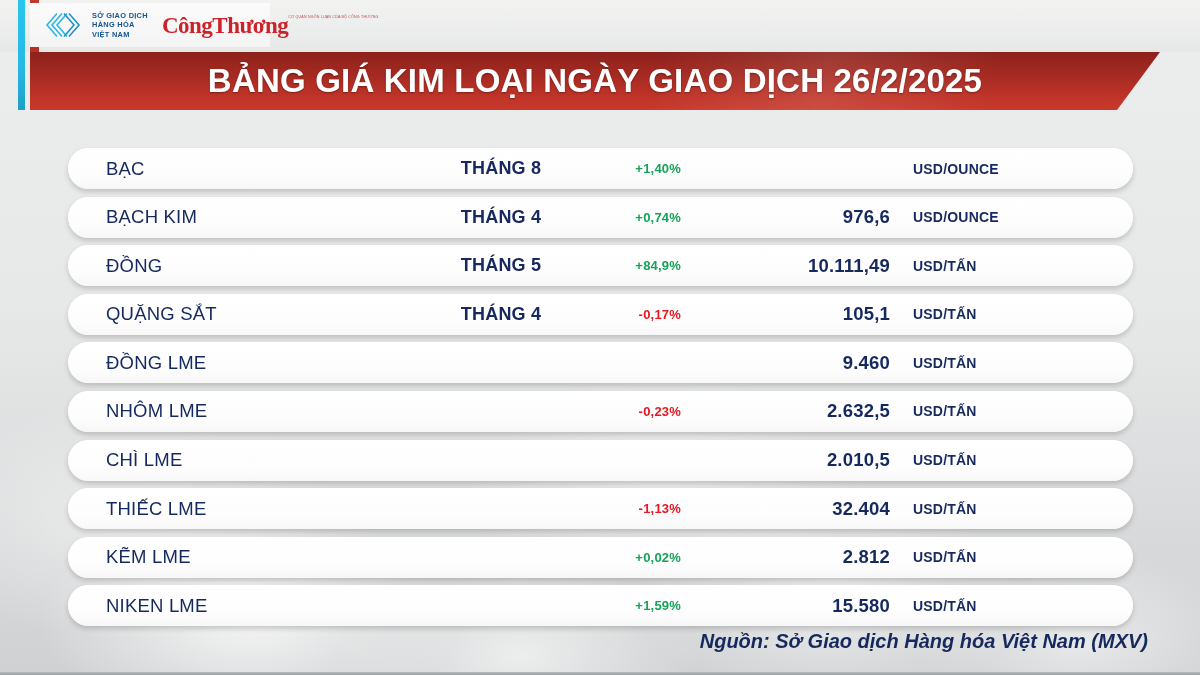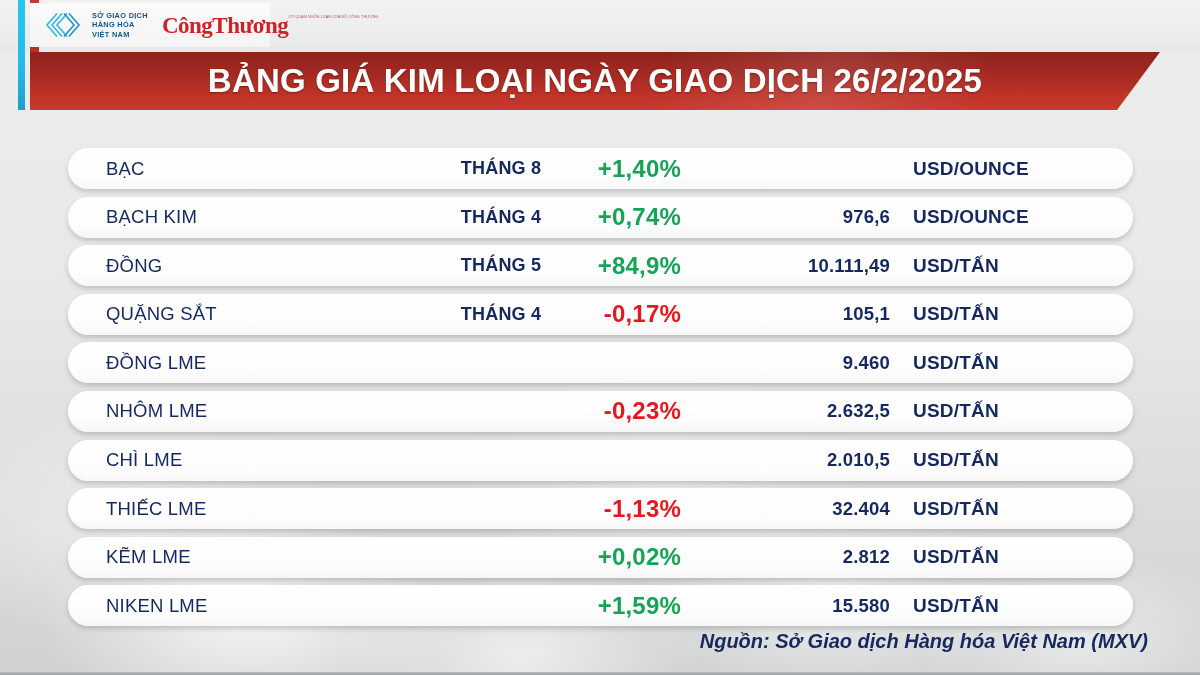--- a/index.html
+++ b/index.html
@@ -98,29 +98,29 @@
     position:absolute;left:38px;
     color:#16295e;font-size:18.5px;font-weight:400;letter-spacing:.2px;
     white-space:nowrap;
   }
   .c-month{
     position:absolute;left:300px;width:266px;text-align:center;
     color:#16295e;font-size:18px;font-weight:700;letter-spacing:.2px;
   }
   .c-change{
     position:absolute;left:400px;width:213px;text-align:right;
-    font-size:24px;font-weight:700;letter-spacing:.2px;
+    font-size:13px;font-weight:700;letter-spacing:.2px;
   }
   .c-price{
     position:absolute;left:640px;width:182px;text-align:right;
     color:#16295e;font-size:18.5px;font-weight:700;letter-spacing:.2px;
   }
   .c-unit{
     position:absolute;left:845px;
-    color:#16295e;font-size:19px;font-weight:700;letter-spacing:.2px;
+    color:#16295e;font-size:14px;font-weight:700;letter-spacing:.2px;
     white-space:nowrap;
   }
   .up{color:#17a357;}
   .down{color:#e8171f;}
 
   
   .source{
     position:absolute;right:52px;bottom:22px;
     color:#16295e;font-size:20px;font-style:italic;font-weight:700;
     white-space:nowrap;

